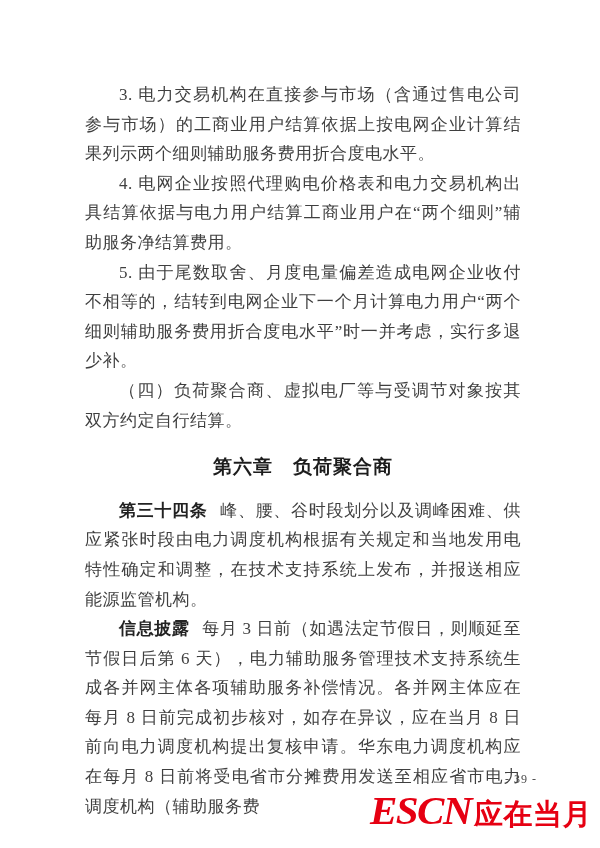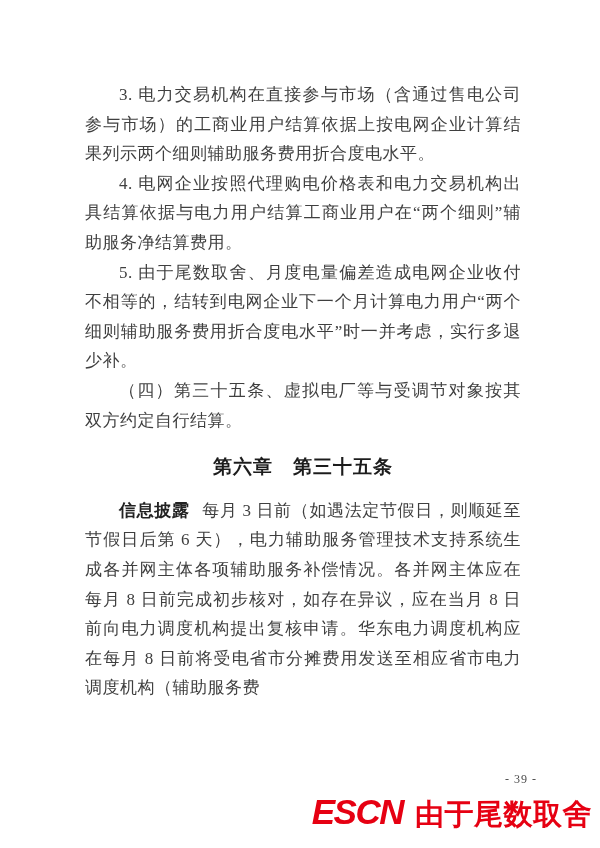--- a/index.html
+++ b/index.html
@@ -57,26 +57,26 @@
   .watermark {
     position: absolute;
     right: 8px;
     bottom: 13px;
     color: #e60012;
     white-space: nowrap;
     display: flex;
     align-items: baseline;
   }
   .watermark .latin {
-    font-family: Liberation Sans, sans-serif;
+    font-family: Liberation Serif, serif;
     font-weight: bold;
     font-style: italic;
-    font-size: 35px;
+    font-size: 41px;
     letter-spacing: -1.5px;
-    margin-right: 12px;
+    margin-right: 3px;
   }
   .watermark .cn {
     font-family: "Liberation Sans", sans-serif;
     font-weight: bold;
     font-size: 29px;
     letter-spacing: 0.5px;
   }
 </style>
 </head>
 <body>
@@ -84,29 +84,30 @@
 <div class="page">
 
   <div class="content">
 
     <p>3. 电力交易机构在直接参与市场（含通过售电公司参与市场）的工商业用户结算依据上按电网企业计算结果列示两个细则辅助服务费用折合度电水平。</p>
 
     <p>4. 电网企业按照代理购电价格表和电力交易机构出具结算依据与电力用户结算工商业用户在“两个细则”辅助服务净结算费用。</p>
 
     <p>5. 由于尾数取舍、月度电量偏差造成电网企业收付不相等的，结转到电网企业下一个月计算电力用户“两个细则辅助服务费用折合度电水平”时一并考虑，实行多退少补。</p>
 
-    <p>（四）第三十五条、虚拟电厂等与受调节对象按其双方约定自行结算。</p>
+    <p>（四）负荷聚合商、虚拟电厂等与受调节对象按其双方约定自行结算。</p>
 
-    <div class="chapter-heading">第六章　第三十五条</div>
+    <div class="chapter-heading">第六章　负荷聚合商</div>
 
+    <p><span class="term">第三十四条</span><span>峰、腰、谷时段划分以及调峰困难、供应紧张时段由电力调度机构根据有关规定和当地发用电特性确定和调整，在技术支持系统上发布，并报送相应能源监管机构。</span></p>
 
     <p><span class="term">信息披露</span><span>每月 3 日前（如遇法定节假日，则顺延至节假日后第 6 天），电力辅助服务管理技术支持系统生成各并网主体各项辅助服务补偿情况。各并网主体应在每月 8 日前完成初步核对，如存在异议，应在当月 8 日前向电力调度机构提出复核申请。华东电力调度机构应在每月 8 日前将受电省市分摊费用发送至相应省市电力调度机构（辅助服务费</span></p>
 
   </div>
 
   <div class="page-number">- 39 -</div>
 
   <div class="watermark">
     <span class="latin">ESCN</span>
-    <span class="cn">由于尾数取舍</span>
+    <span class="cn">应在当月</span>
   </div>
 
 </div>
 
 </body></html>

